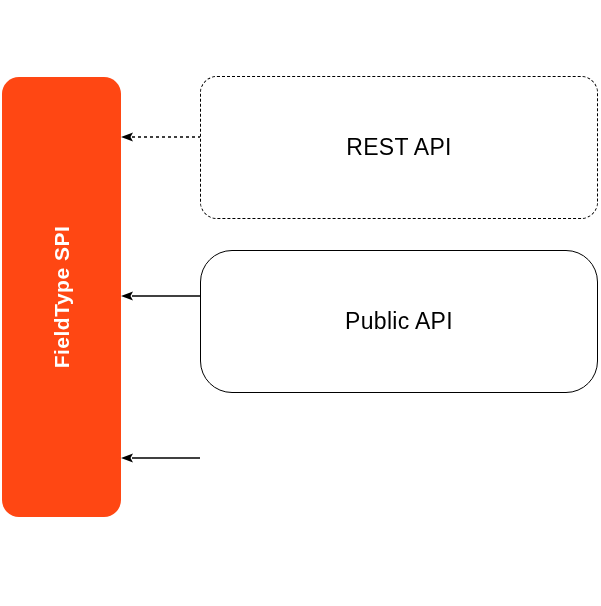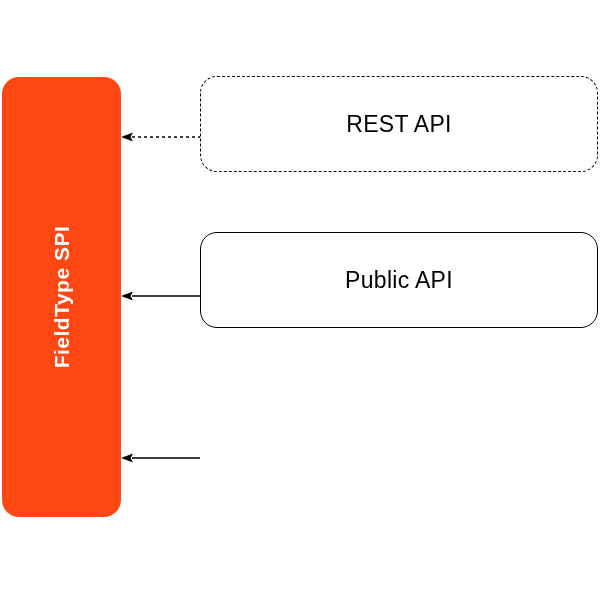--- a/index.html
+++ b/index.html
@@ -30,32 +30,32 @@
     transform: translate(-50%, -50%) rotate(-90deg);
     white-space: nowrap;
     font-size: 21px;
     font-weight: 600;
     letter-spacing: 0.5px;
   }
   .api-box {
     position: absolute;
     left: 200px;
     width: 398px;
-    height: 96px;
+    height: 143px;
     border-radius: 17px;
     background: #ffffff;
     display: flex;
     align-items: center;
     justify-content: center;
     box-sizing: border-box;
   }
   .api-box--dashed { border: 1px dashed #000000; }
   .api-box--solid  { border: 1px solid  #000000; }
   .box-rest        { top: 76px;  }
-  .box-public      { top: 232px; }
+  .box-public      { top: 250px; border-radius: 32px; }
   .box-persistence { top: 397px; }
   .api-box .box-label {
     font-size: 23px;
     color: #000000;
     letter-spacing: 0.3px;
   }
   .arrow {
     position: absolute;
     left: 121px;
     width: 79px;

